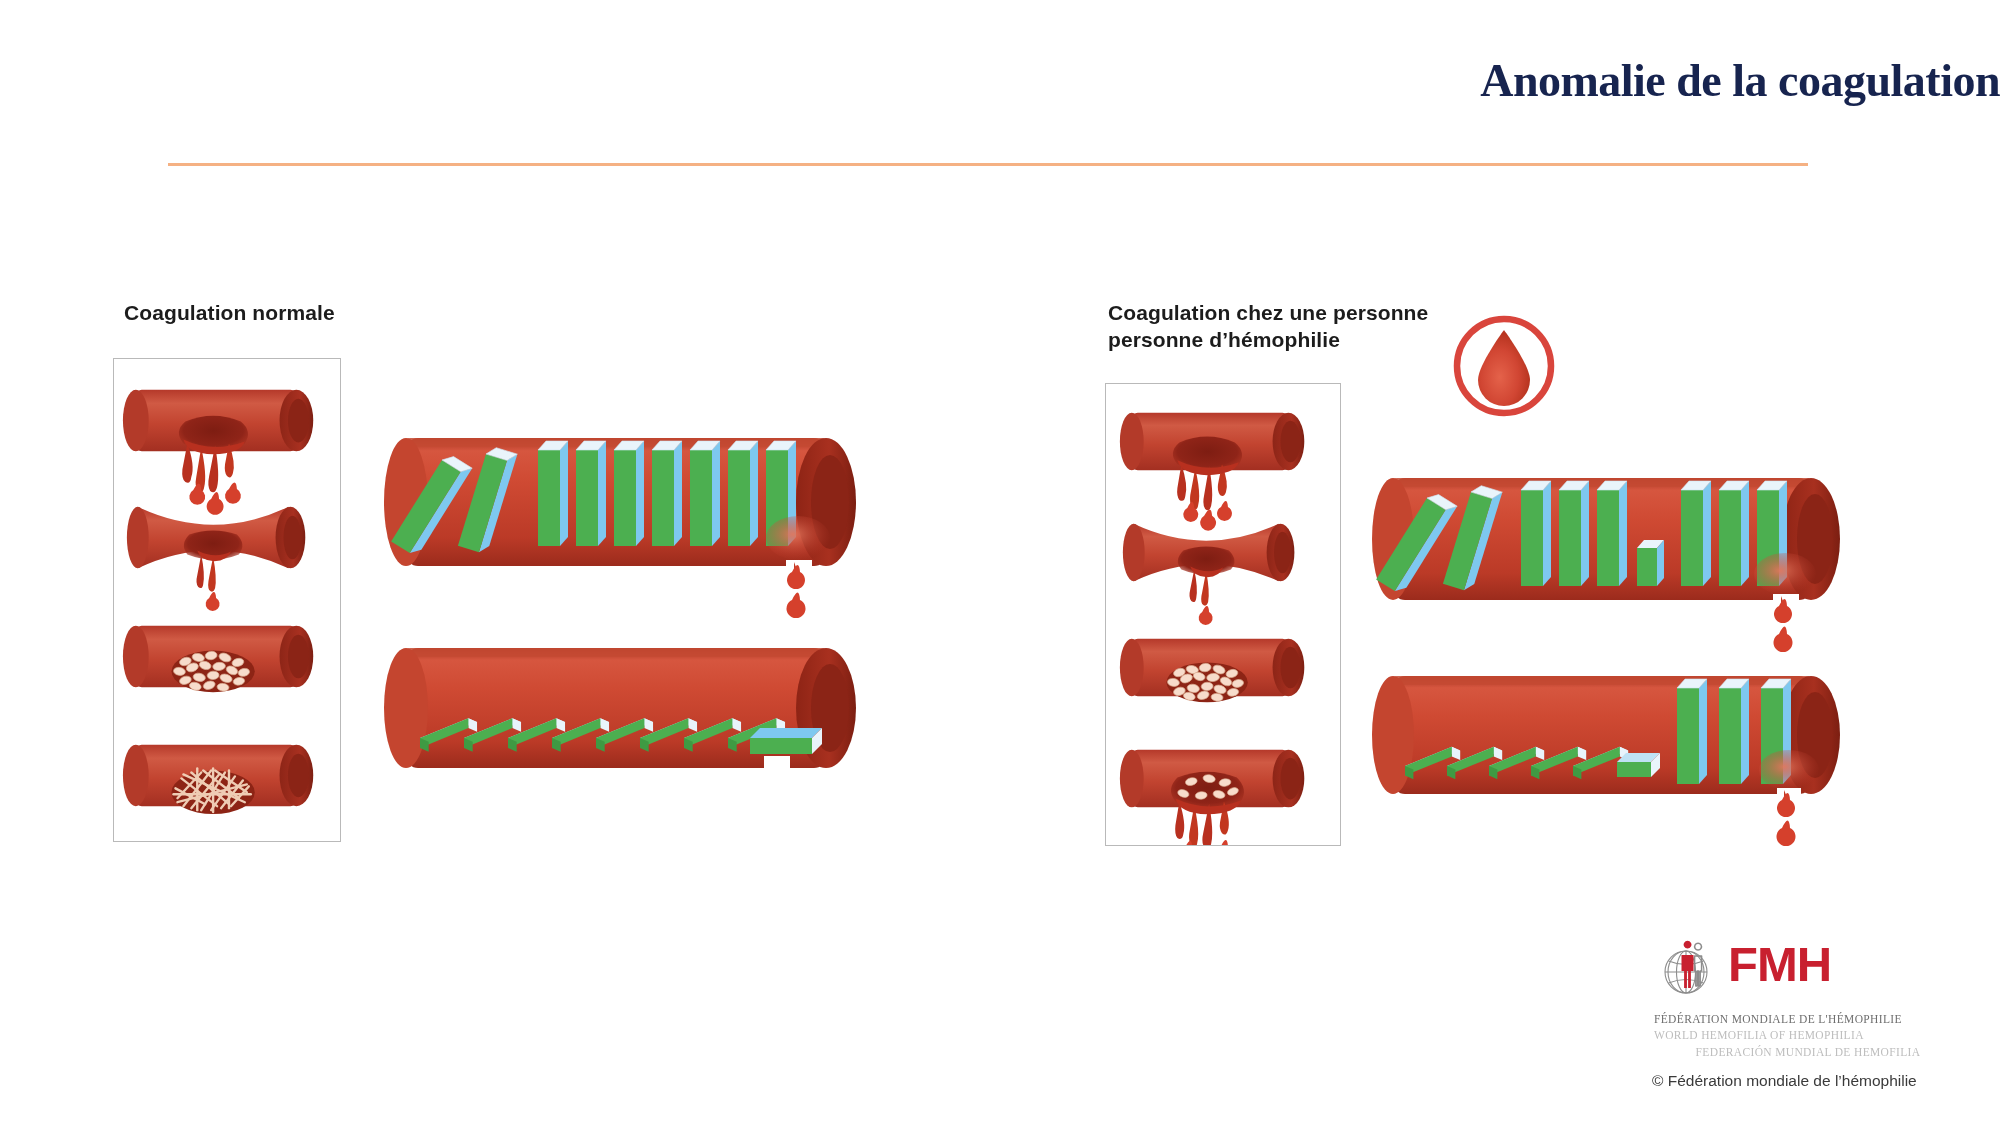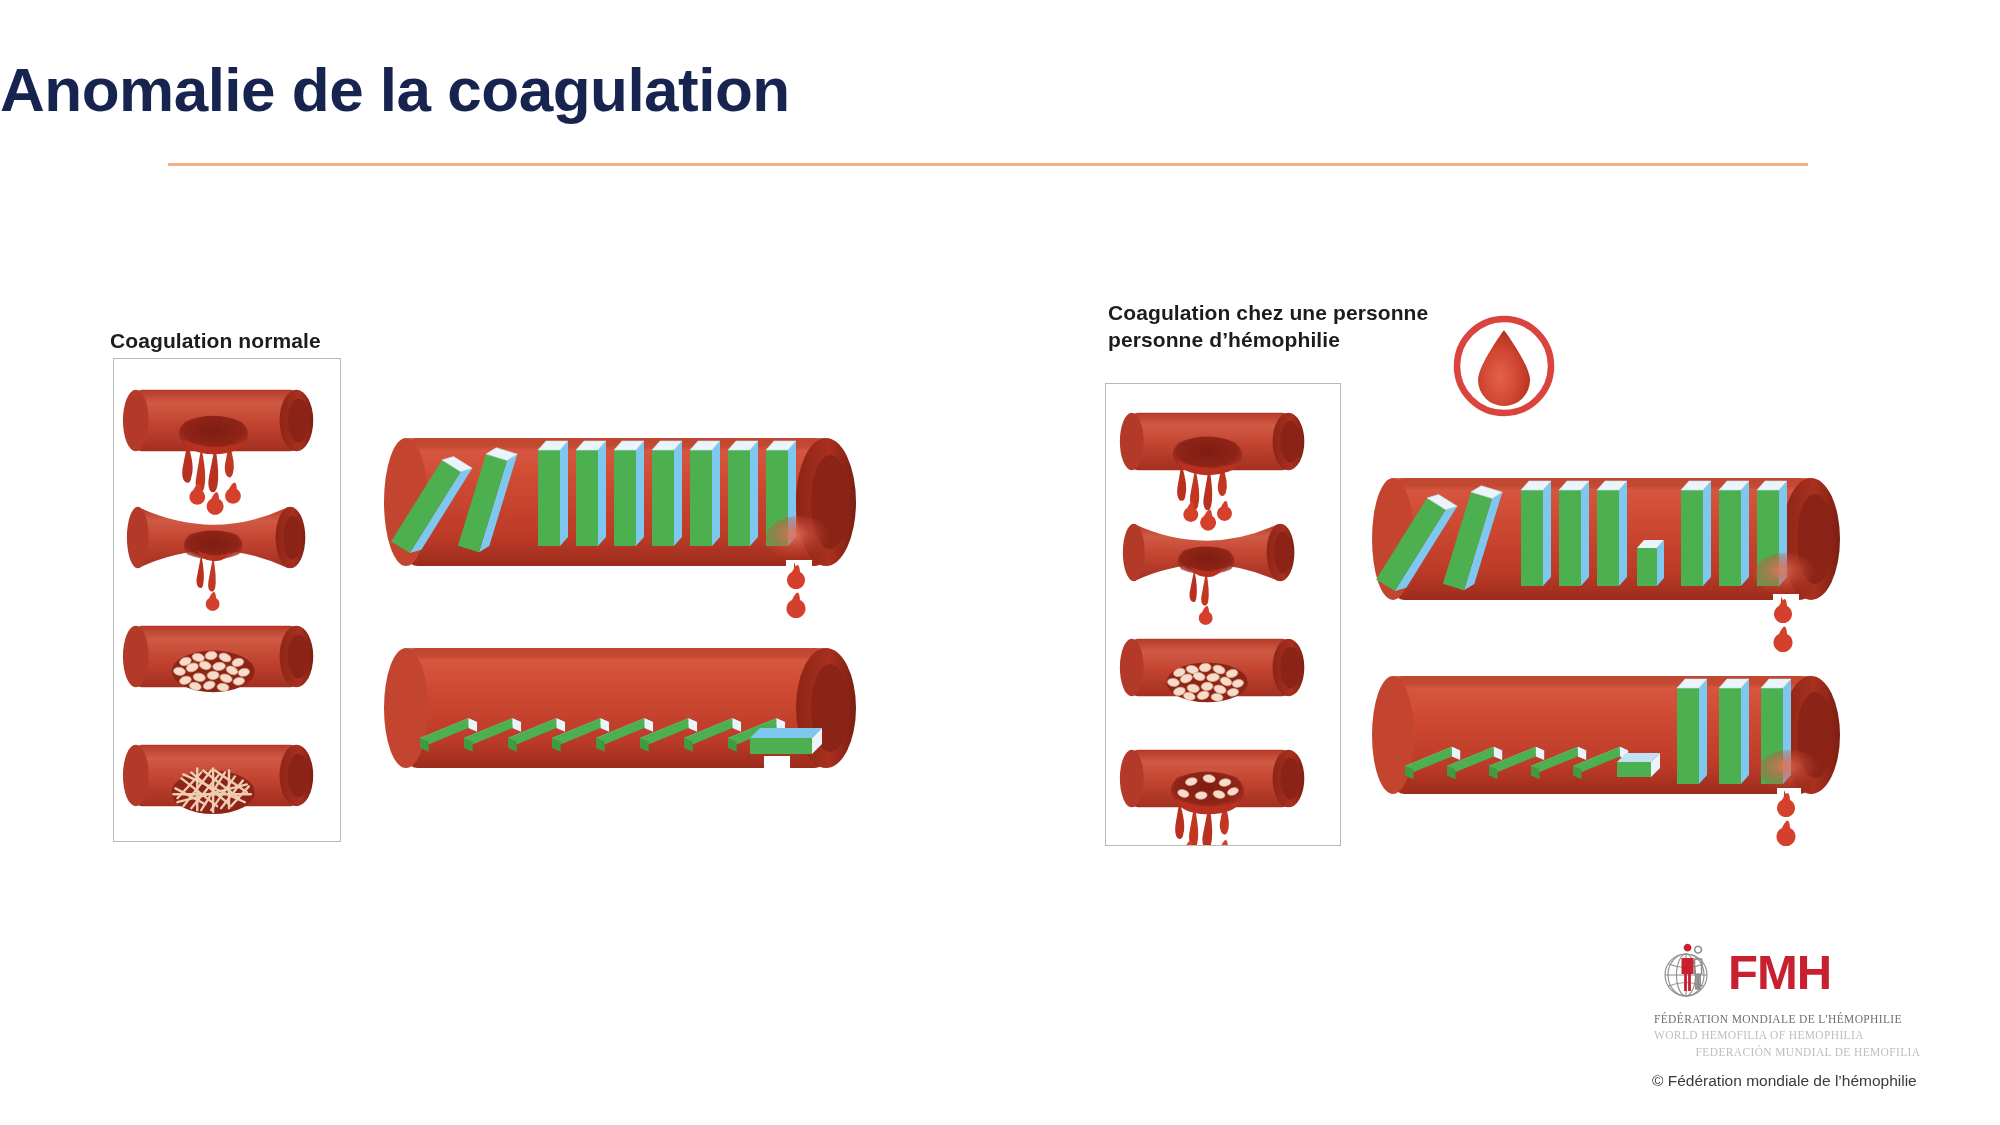--- a/index.html
+++ b/index.html
@@ -16,46 +16,46 @@
     font-family: "Liberation Sans", sans-serif;
     color: #1a1a1a;
   }
 
   
   #slide-title {
     position: absolute;
     left: 0;
     top: 54px;
     width: 2000px;
-    text-align: left;
-    font-size: 62px;
+    text-align: right;
+    font-size: 46px;
     font-weight: 700;
     letter-spacing: -0.5px;
     color: #17244f;
-    font-family: Liberation Sans, sans-serif;
+    font-family: Liberation Serif, serif;
   }
   #title-rule {
     position: absolute;
     left: 168px;
     top: 163px;
     width: 1640px;
     height: 3px;
     background: #f5b183;
   }
 
   
   .col-heading {
     position: absolute;
     font-size: 21px;
     font-weight: 700;
     line-height: 1.28;
     color: #1c1c1c;
     letter-spacing: 0.1px;
   }
-  #heading-normal { left: 110px; top: 300px; width: 340px; margin-top: 28px; }
+  #heading-normal { left: 124px; top: 300px; width: 340px; }
   #heading-hemo   { left: 1108px; top: 300px; width: 350px; }
 
   
   .stage-panel {
     position: absolute;
     border: 1.5px solid #b9b9b9;
     background: #ffffff;
     box-sizing: border-box;
   }
   #panel-normal { left: 113px; top: 358px; width: 228px; height: 484px; }
@@ -81,21 +81,21 @@
 
   
   #fmh-logo {
     position: absolute;
     left: 1652px;
     top: 940px;
     width: 310px;
   }
   #fmh-mark-row {
     display: flex;
-    align-items: center;
+    align-items: flex-start;
     gap: 10px;
     height: 64px;
     padding-left: 8px;
   }
   #fmh-wordmark {
     font-size: 49px;
     font-weight: 700;
     color: #c8202f;
     letter-spacing: -1px;
     line-height: 1;

